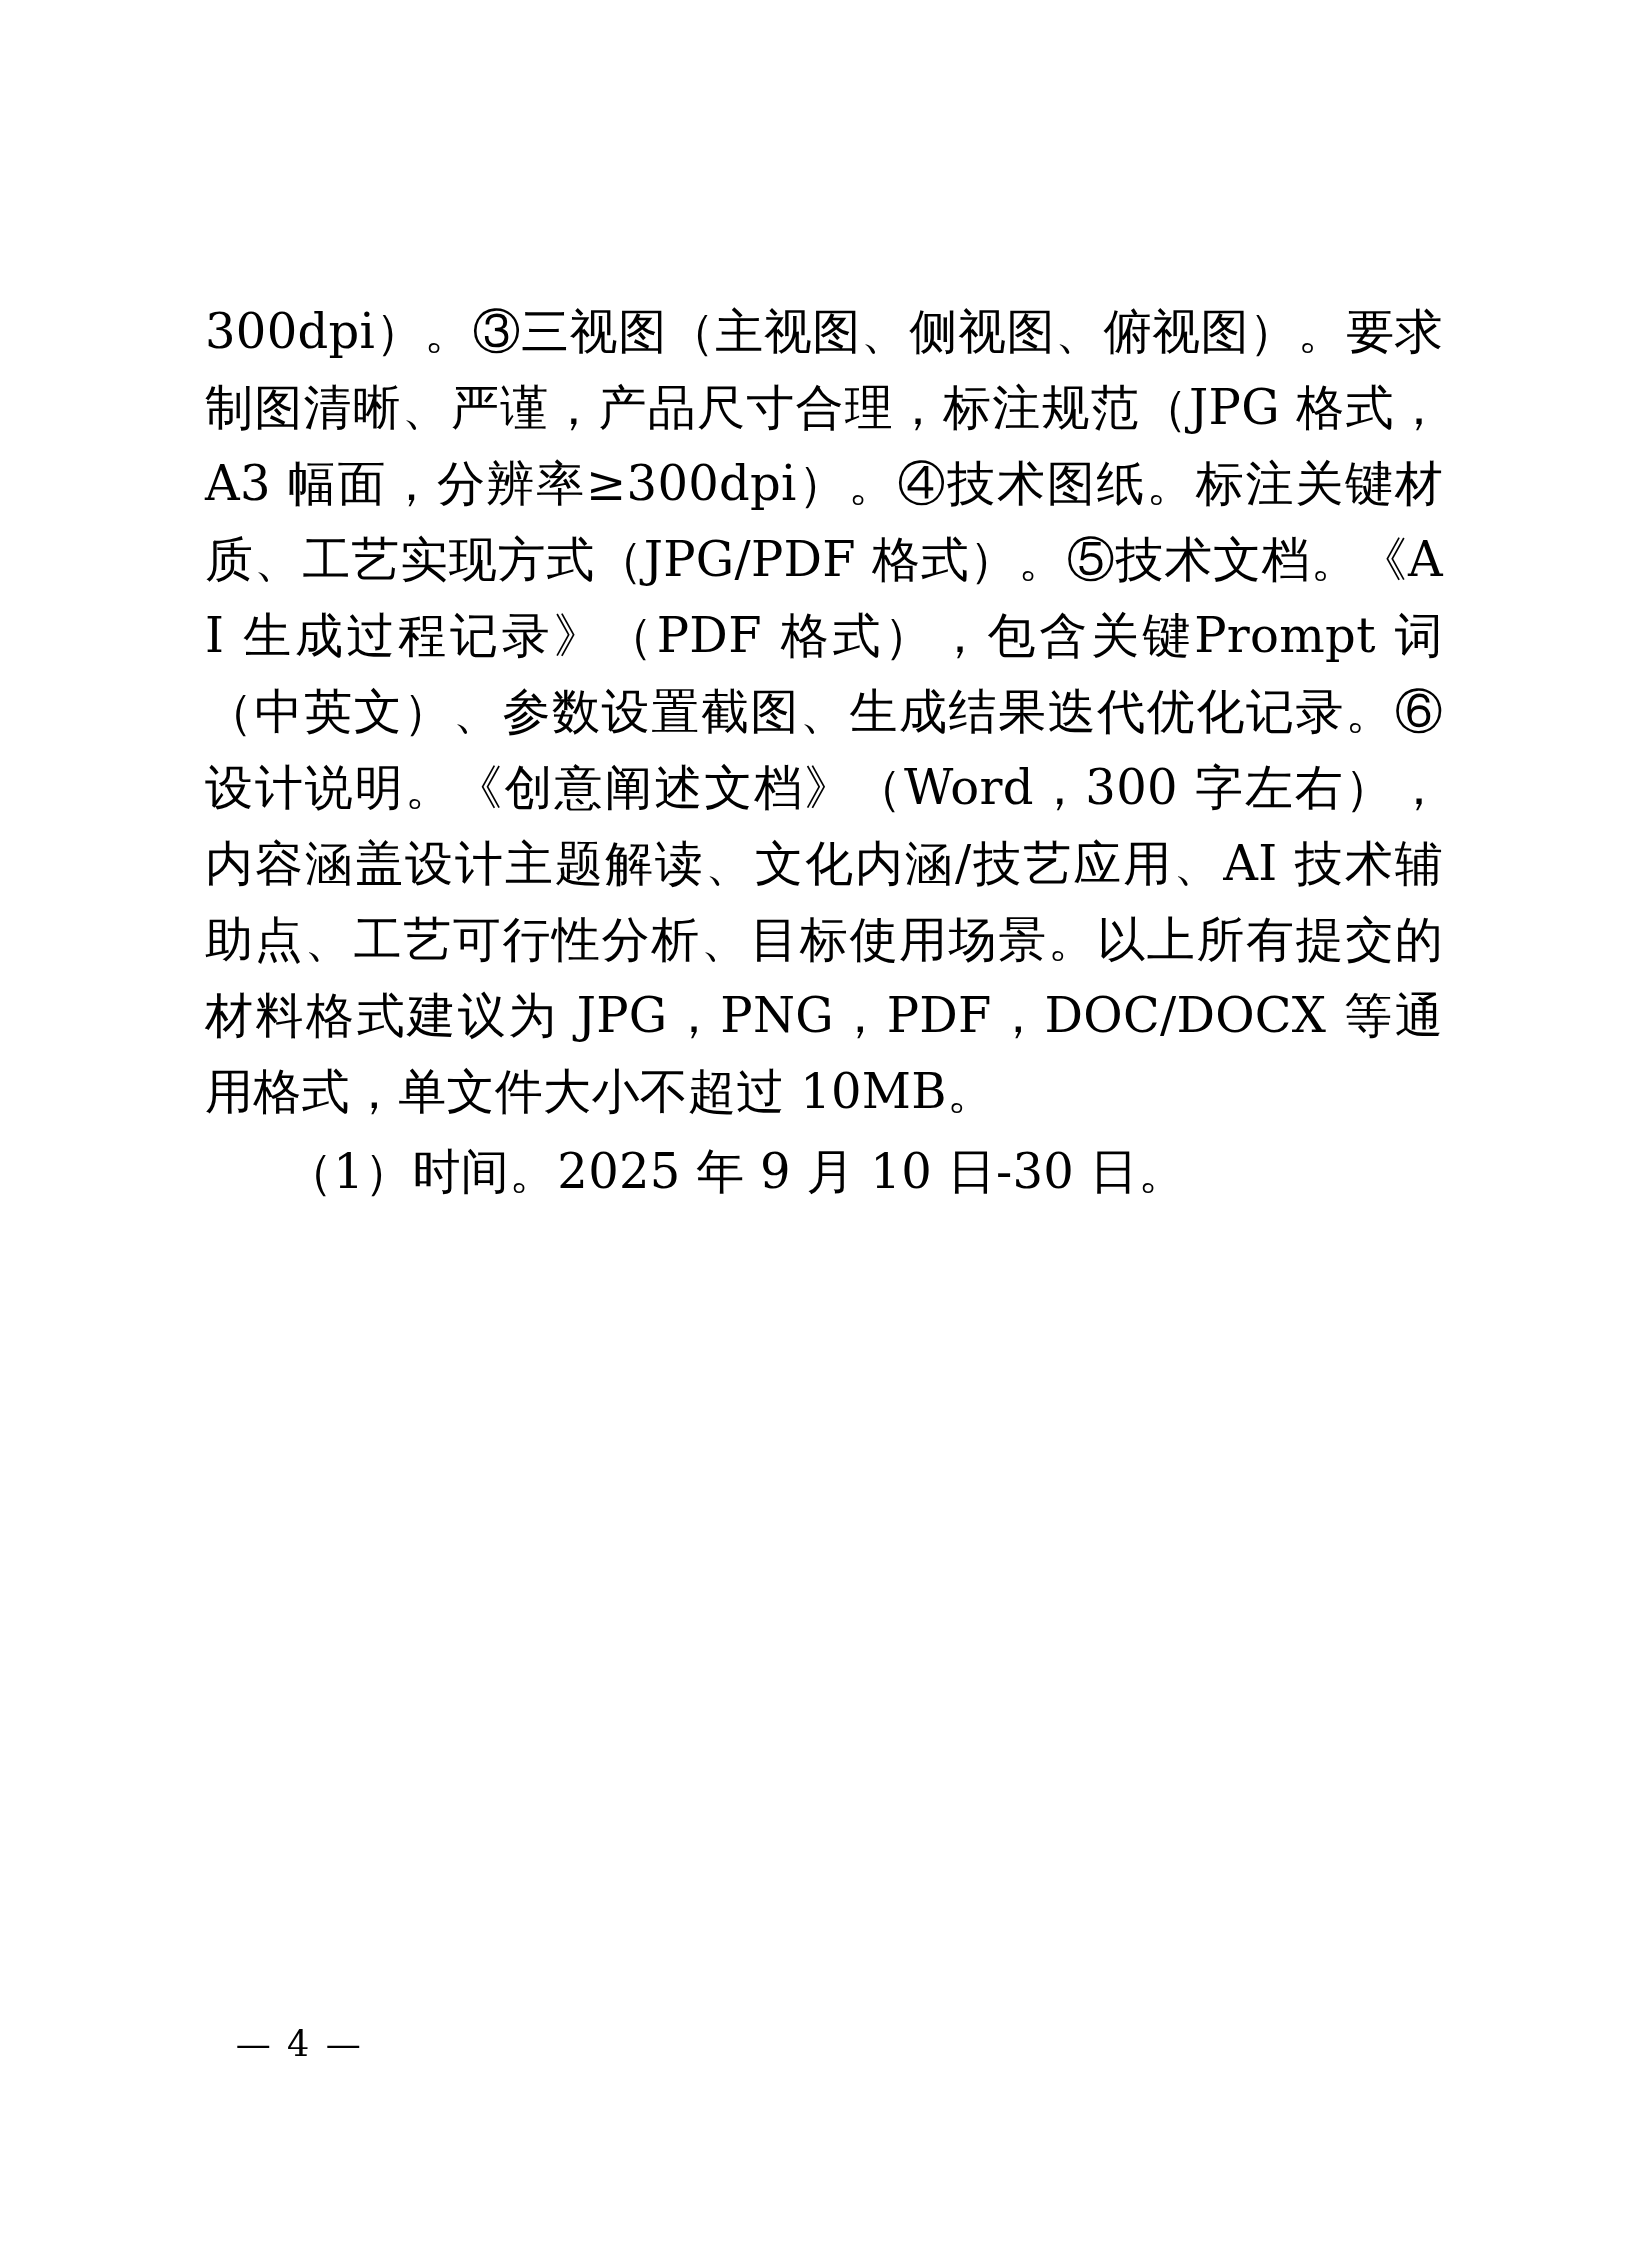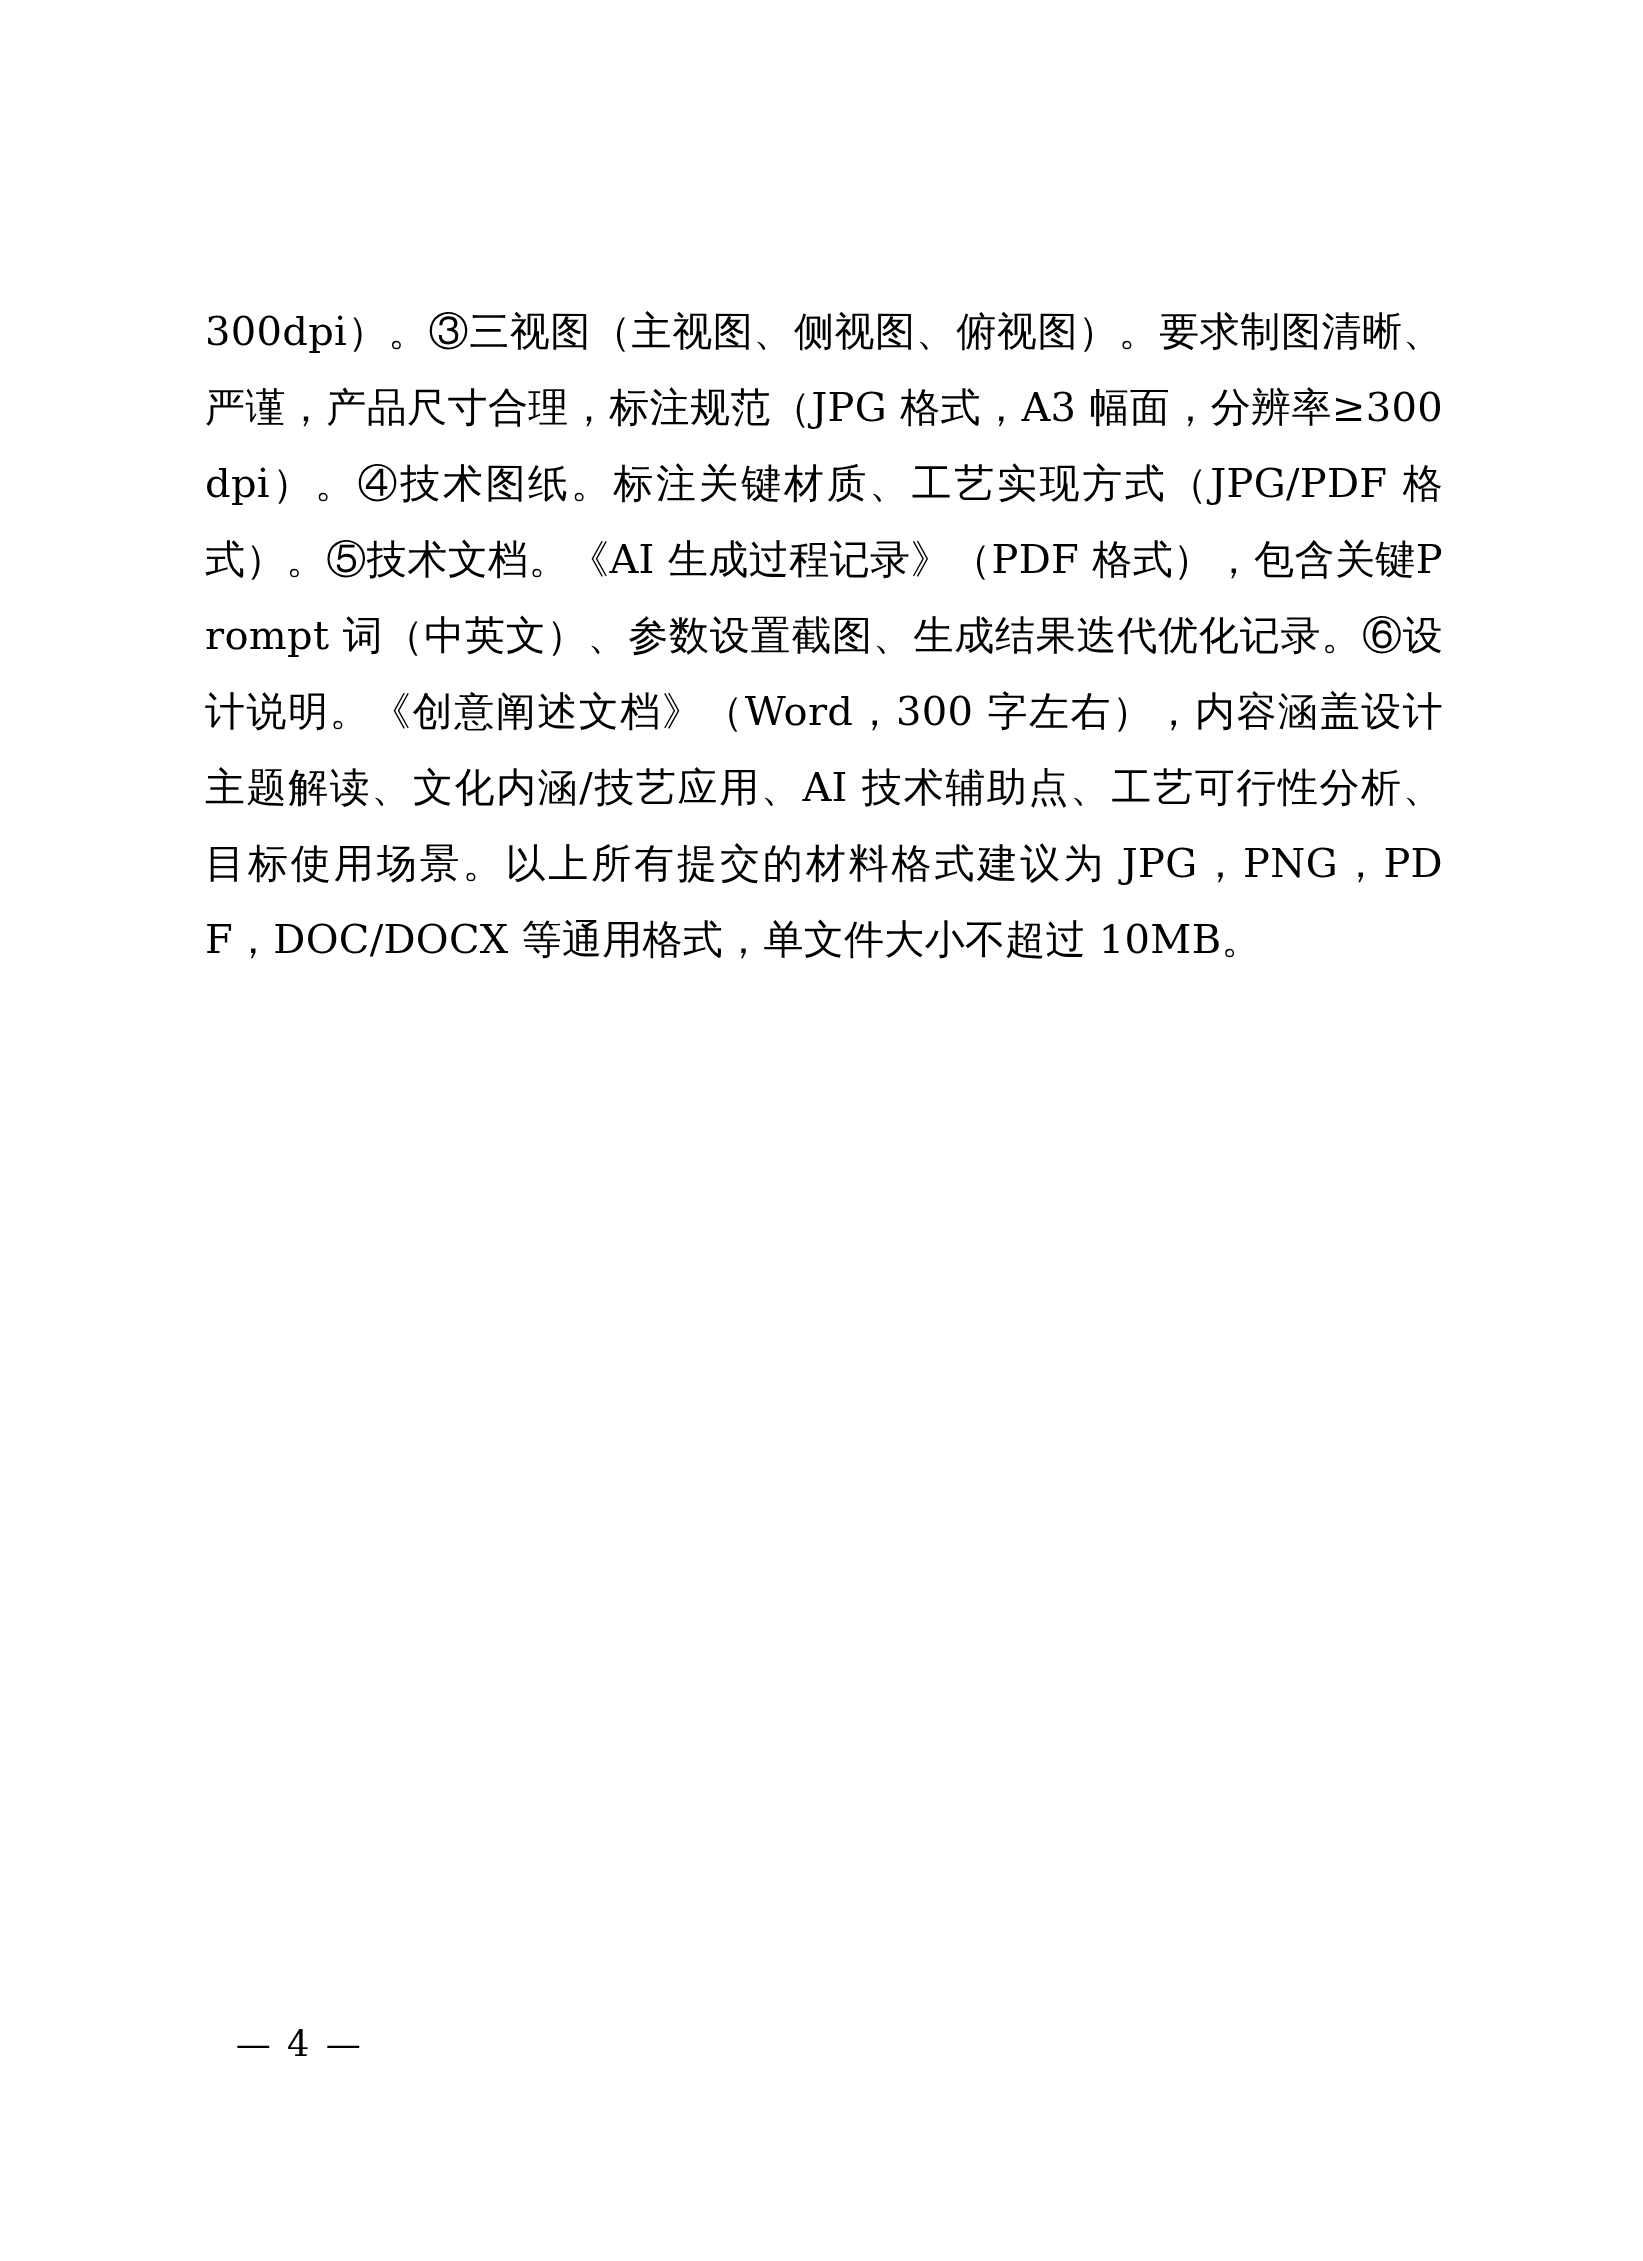--- a/index.html
+++ b/index.html
@@ -16,21 +16,21 @@
     font-family: "DejaVu Serif", "Liberation Serif", serif;
     color: #000000;
   }
   .content {
     position: absolute;
     left: 205px;
     top: 293px;
     width: 1238px;
   }
   .para {
-    font-size: 40px;
+    font-size: 48px;
     line-height: 76px;
     letter-spacing: 0.3px;
     text-align: justify;
     text-justify: inter-ideograph;
     margin: 0 0 0 0;
     white-space: pre-wrap;
     word-break: break-all;
   }
   .para + .para {
     margin-top: 3.9px;
@@ -60,20 +60,21 @@
 <body>
 
 <div class="page">
 
   <div class="content">
 
     <p class="para">300dpi）。③三视图（主视图、侧视图、俯视图）。要求制图清晰、严谨，产品尺寸合理，标注规范（JPG 格式，A3 幅面，分辨率≥300dpi）。④技术图纸。标注关键材质、工艺实现方式（JPG/PDF 格式）。⑤技术文档。《AI 生成过程记录》（PDF 格式），包含关键Prompt 词（中英文）、参数设置截图、生成结果迭代优化记录。⑥设计说明。《创意阐述文档》（Word，300 字左右），内容涵盖设计主题解读、文化内涵/技艺应用、AI 技术辅助点、工艺可行性分析、目标使用场景。以上所有提交的材料格式建议为 JPG，PNG，PDF，DOC/DOCX 等通用格式，单文件大小不超过 10MB。</p>
 
 
 
+    <p class="para indent2">（1）时间。2025 年 9 月 10 日-30 日。</p>
 
   </div>
 
   <div class="footer">
     <span class="footer-inner">— 4 —</span>
   </div>
 
 </div>
 
 

